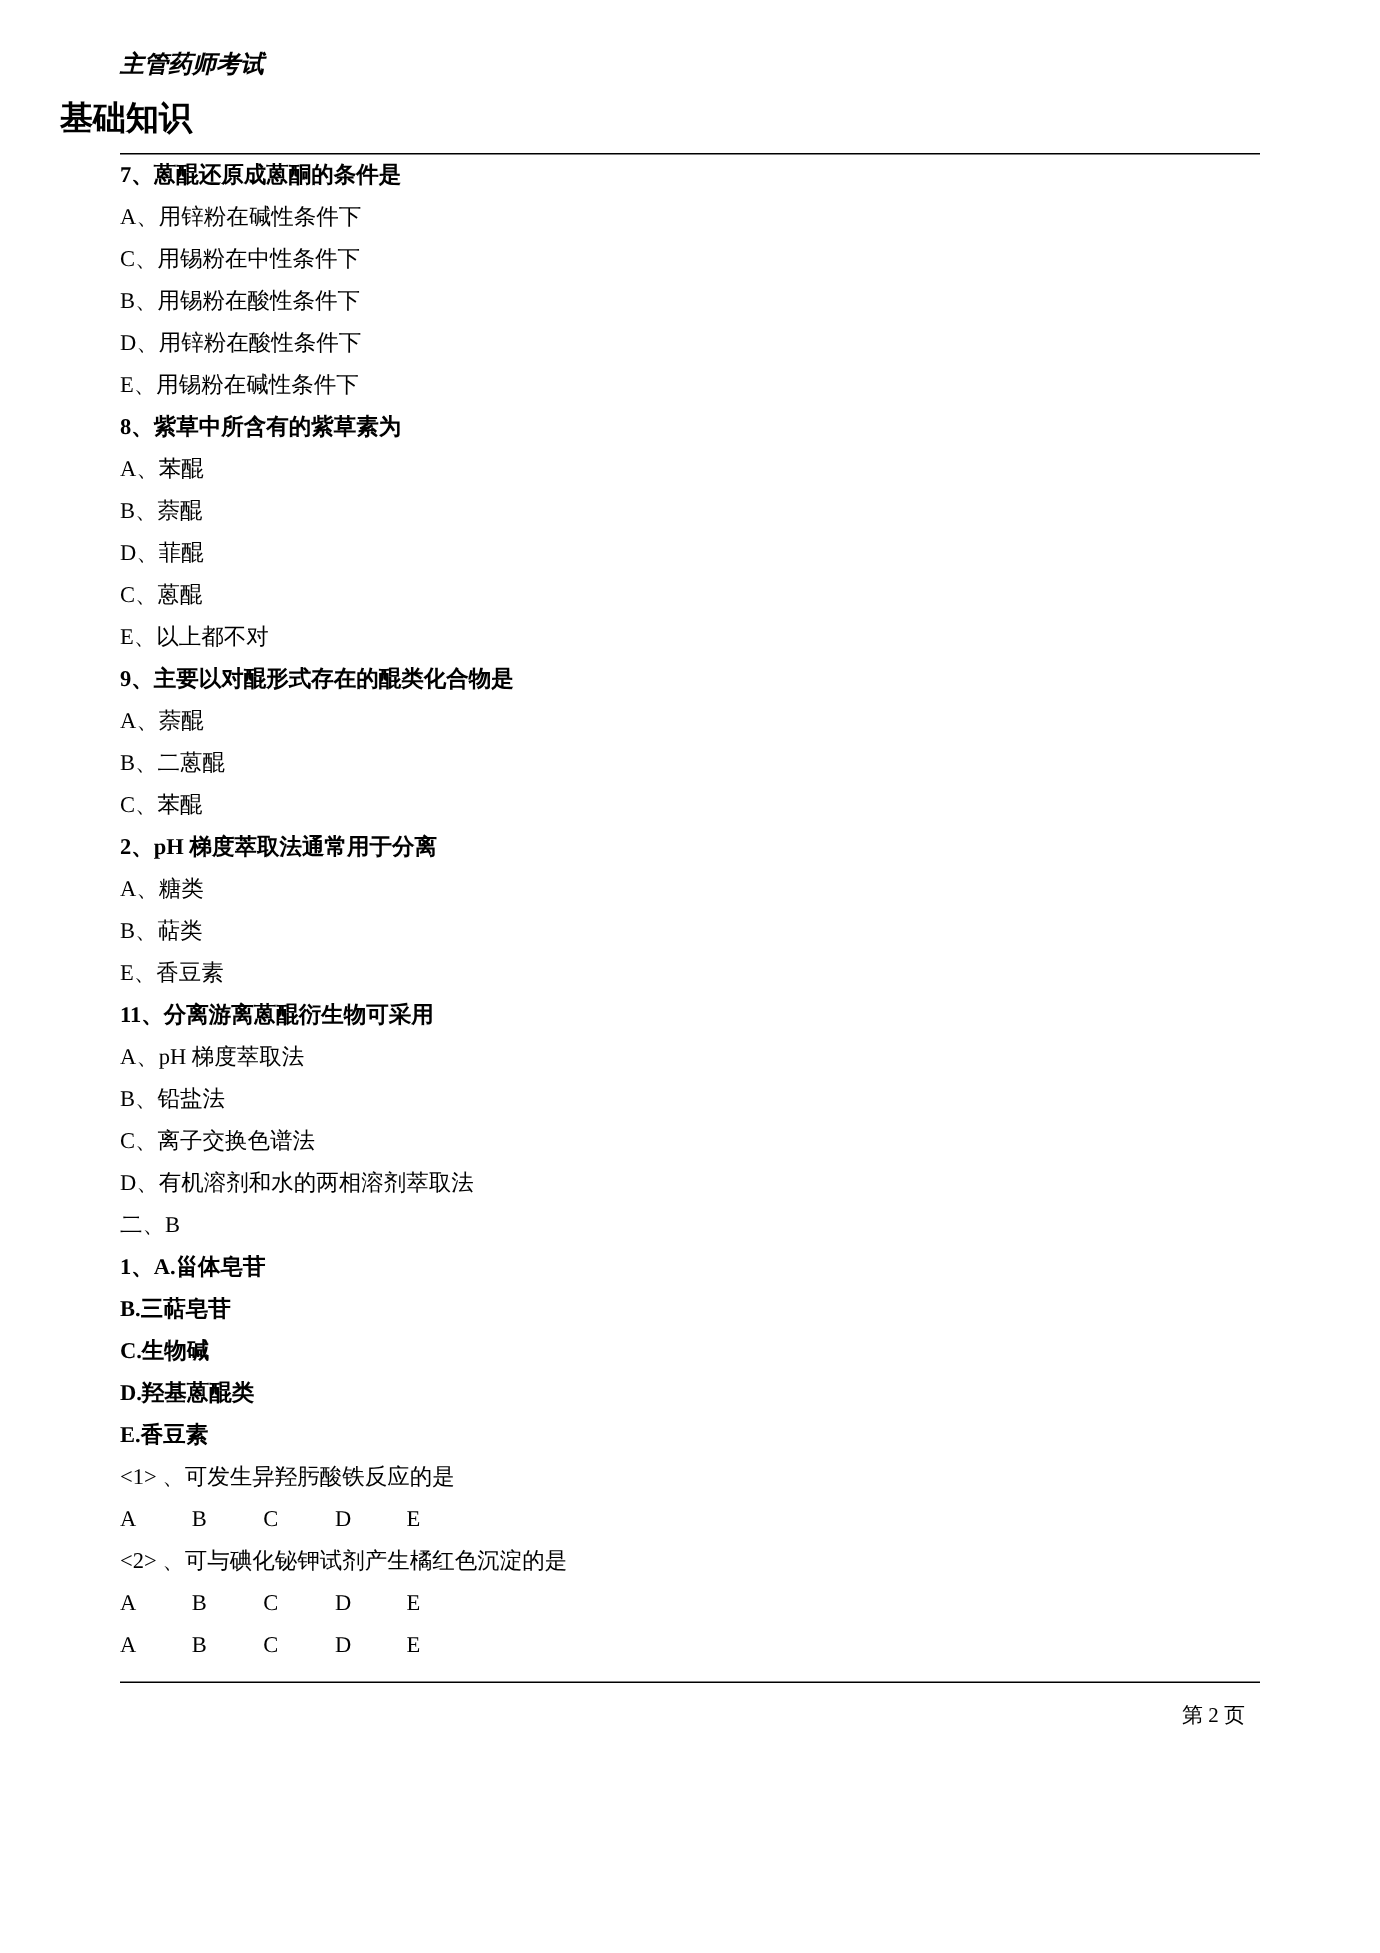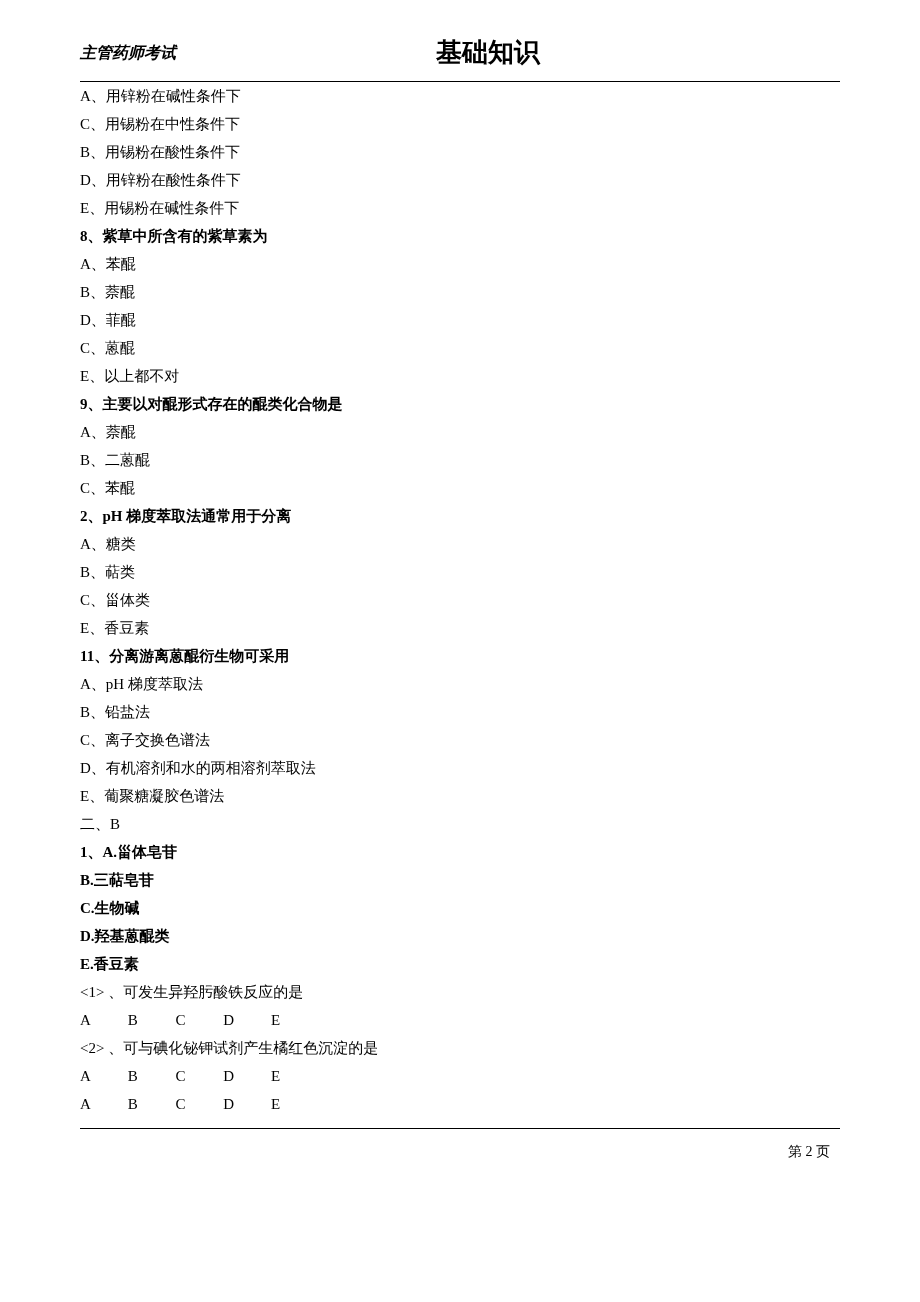--- a/index.html
+++ b/index.html
@@ -7,33 +7,34 @@
       font-family: "SimSun", "宋体", serif;
       font-size: 16px;
       color: #000;
       background: #fff;
       width: 920px;
       padding: 30px 80px 20px 80px;
       line-height: 1.8;
     }
     .header {
       display: flex;
-      align-items: center;
+      align-items: flex-start;
       border-bottom: 1.5px solid #000;
       padding-bottom: 4px;
+      flex-direction: column;
     }
     .header-left {
       font-weight: bold;
       font-style: italic;
       font-size: 16px;
       flex: 0 0 auto;
     }
     .header-center {
       font-weight: bold;
-      font-size: 26px;
+      font-size: 22px;
       text-align: center;
       flex: 1;
       margin-left: -40px;
     }
     .content {
       font-size: 15px;
     }
     .bold { font-weight: bold; }
     .line { margin: 1px 0; }
     .footer-line {
@@ -54,20 +55,21 @@
 </head>
 <body>
 
 <div class="header">
   <div class="header-left">主管药师考试</div>
   <div class="header-center">基础知识</div>
 </div>
 
 <div class="content">
 
+  <div class="line bold">7、蒽醌还原成蒽酮的条件是</div>
   <div class="line">A、用锌粉在碱性条件下</div>
   <div class="line">C、用锡粉在中性条件下</div>
   <div class="line">B、用锡粉在酸性条件下</div>
   <div class="line">D、用锌粉在酸性条件下</div>
   <div class="line">E、用锡粉在碱性条件下</div>
 
   <div class="line bold">8、紫草中所含有的紫草素为</div>
   <div class="line">A、苯醌</div>
   <div class="line">B、萘醌</div>
   <div class="line">D、菲醌</div>
@@ -75,29 +77,27 @@
   <div class="line">E、以上都不对</div>
 
   <div class="line bold">9、主要以对醌形式存在的醌类化合物是</div>
   <div class="line">A、萘醌</div>
   <div class="line">B、二蒽醌</div>
   <div class="line">C、苯醌</div>
 
   <div class="line bold">2、pH 梯度萃取法通常用于分离</div>
   <div class="line">A、糖类</div>
   <div class="line">B、萜类</div>
-  <div class="line">C、甾体类</div>
   <div class="line">E、香豆素</div>
 
   <div class="line bold">11、分离游离蒽醌衍生物可采用</div>
   <div class="line">A、pH 梯度萃取法</div>
   <div class="line">B、铅盐法</div>
   <div class="line">C、离子交换色谱法</div>
   <div class="line">D、有机溶剂和水的两相溶剂萃取法</div>
-  <div class="line">E、葡聚糖凝胶色谱法</div>
 
   <div class="line">二、B</div>
 
   <div class="line bold">1、A.甾体皂苷</div>
   <div class="line bold">B.三萜皂苷</div>
   <div class="line bold">C.生物碱</div>
   <div class="line bold">D.羟基蒽醌类</div>
   <div class="line bold">E.香豆素</div>
 
   <div class="line">&lt;1&gt;  、可发生异羟肟酸铁反应的是</div>

